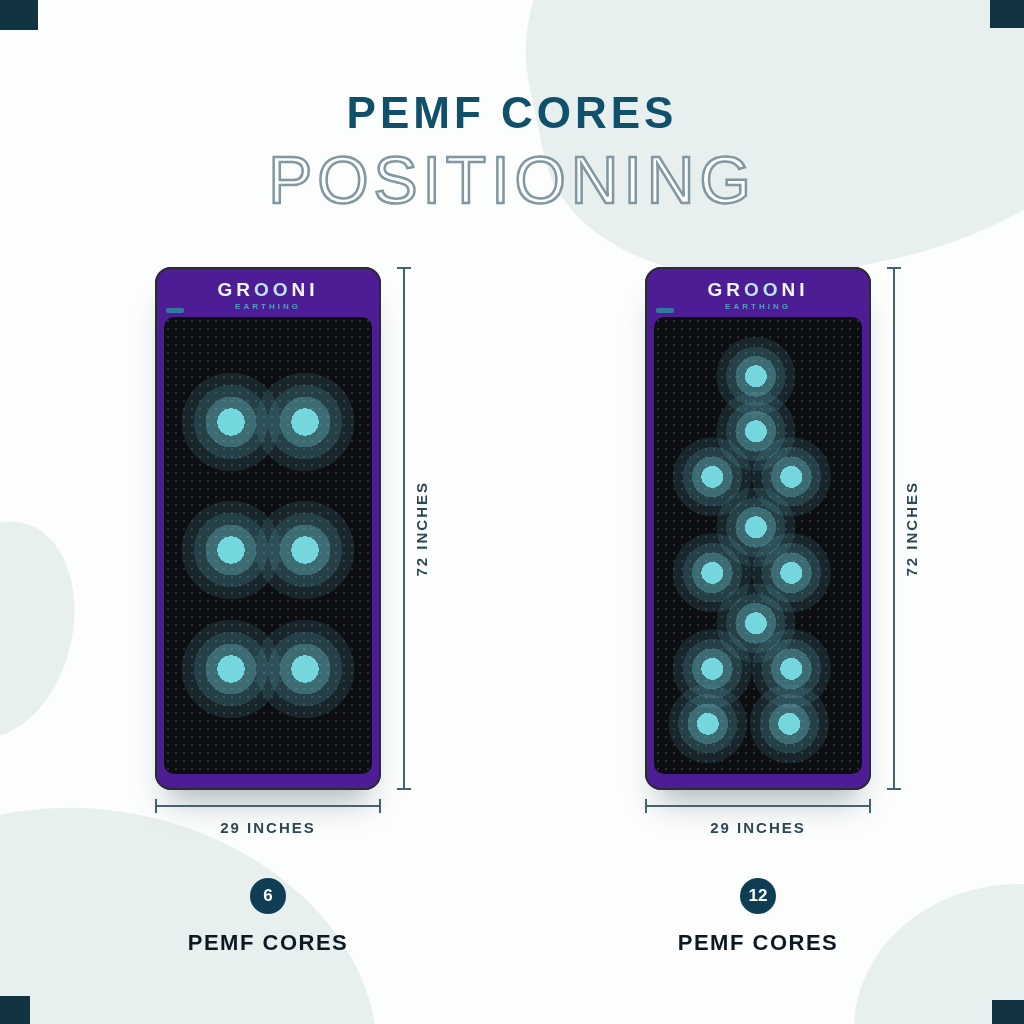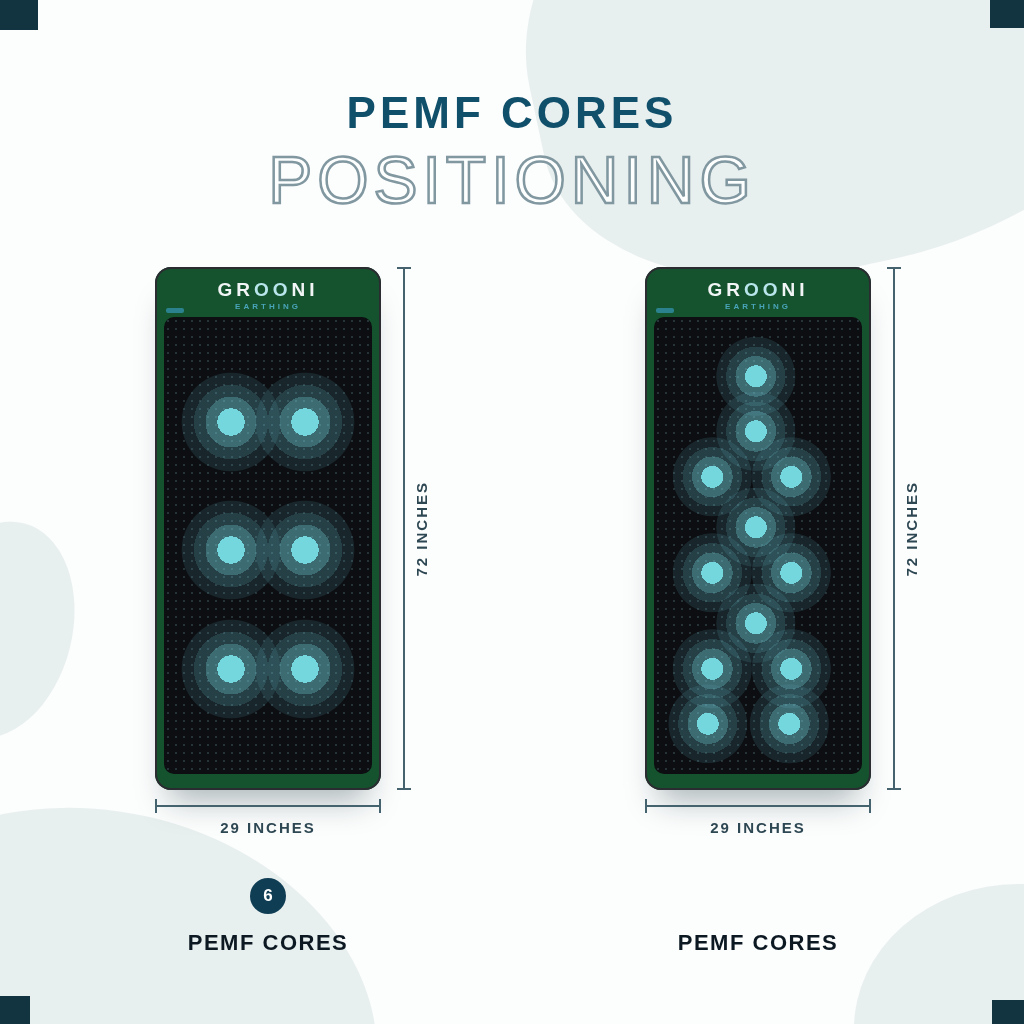--- a/index.html
+++ b/index.html
@@ -29,21 +29,21 @@
   .title-main { font-size:44px; font-weight:800; letter-spacing:4px; color:var(--navy,#11506b); }
   .title-outline { margin-top:4px; font-size:66px; font-weight:400; letter-spacing:5px;
                    color:#fdfefe; -webkit-text-stroke:2.5px var(--outline,#8198a1); }
 
   
   .mat-group { position:absolute; top:267px; width:310px; height:715px; }
   #mat-group-0 { left:145px; }
   #mat-group-1 { left:635px; }
 
   .mat { position:absolute; left:10px; top:0; width:226px; height:523px;
-         background:#14532d; border-radius:16px;
+         background:#4c1d95; border-radius:16px;
          box-shadow:0 24px 32px -14px rgba(18,45,55,.35), inset 0 0 0 2px #2b2c32; }
   .mat-header { position:absolute; top:12px; left:0; width:100%; text-align:center; }
   .brand { font-size:19px; font-weight:800; letter-spacing:4px; color:#f2f5f6; }
   .brand .oo { color:#b9e6ec; }
   .brand-sub { margin-top:1px; font-size:8px; font-weight:700; letter-spacing:3px; color:#4aa4ba; }
   .mat-tag { position:absolute; left:11px; top:41px; width:18px; height:5px;
              background:#2f8ba0; border-radius:2px; opacity:.85; }
   .mat-body { position:absolute; left:9px; right:9px; top:50px; bottom:16px;
               background-color:#0c0e12; border-radius:10px; overflow:hidden;
               background-image:radial-gradient(rgba(130,185,195,0.22) 1px, transparent 1.3px);
@@ -151,16 +151,19 @@
           <div class="core" style="left: 26%; top: 89%; --s: 0.8;"></div>
           <div class="core" style="left: 65%; top: 89%; --s: 0.8;"></div>
         </div>
     </div>
     <div class="vdim-line"></div>
     <div class="vdim-label">
         <span>72 INCHES</span>
       </div>
     <div class="hdim-line"></div>
     <div class="hdim-label">29 INCHES</div>
+    <div class="badge-row">
+      <div class="badge-circle">12</div>
+    </div>
     <div class="core-label">PEMF CORES</div>
   </section>
 
 </div>
 
 </body></html>

